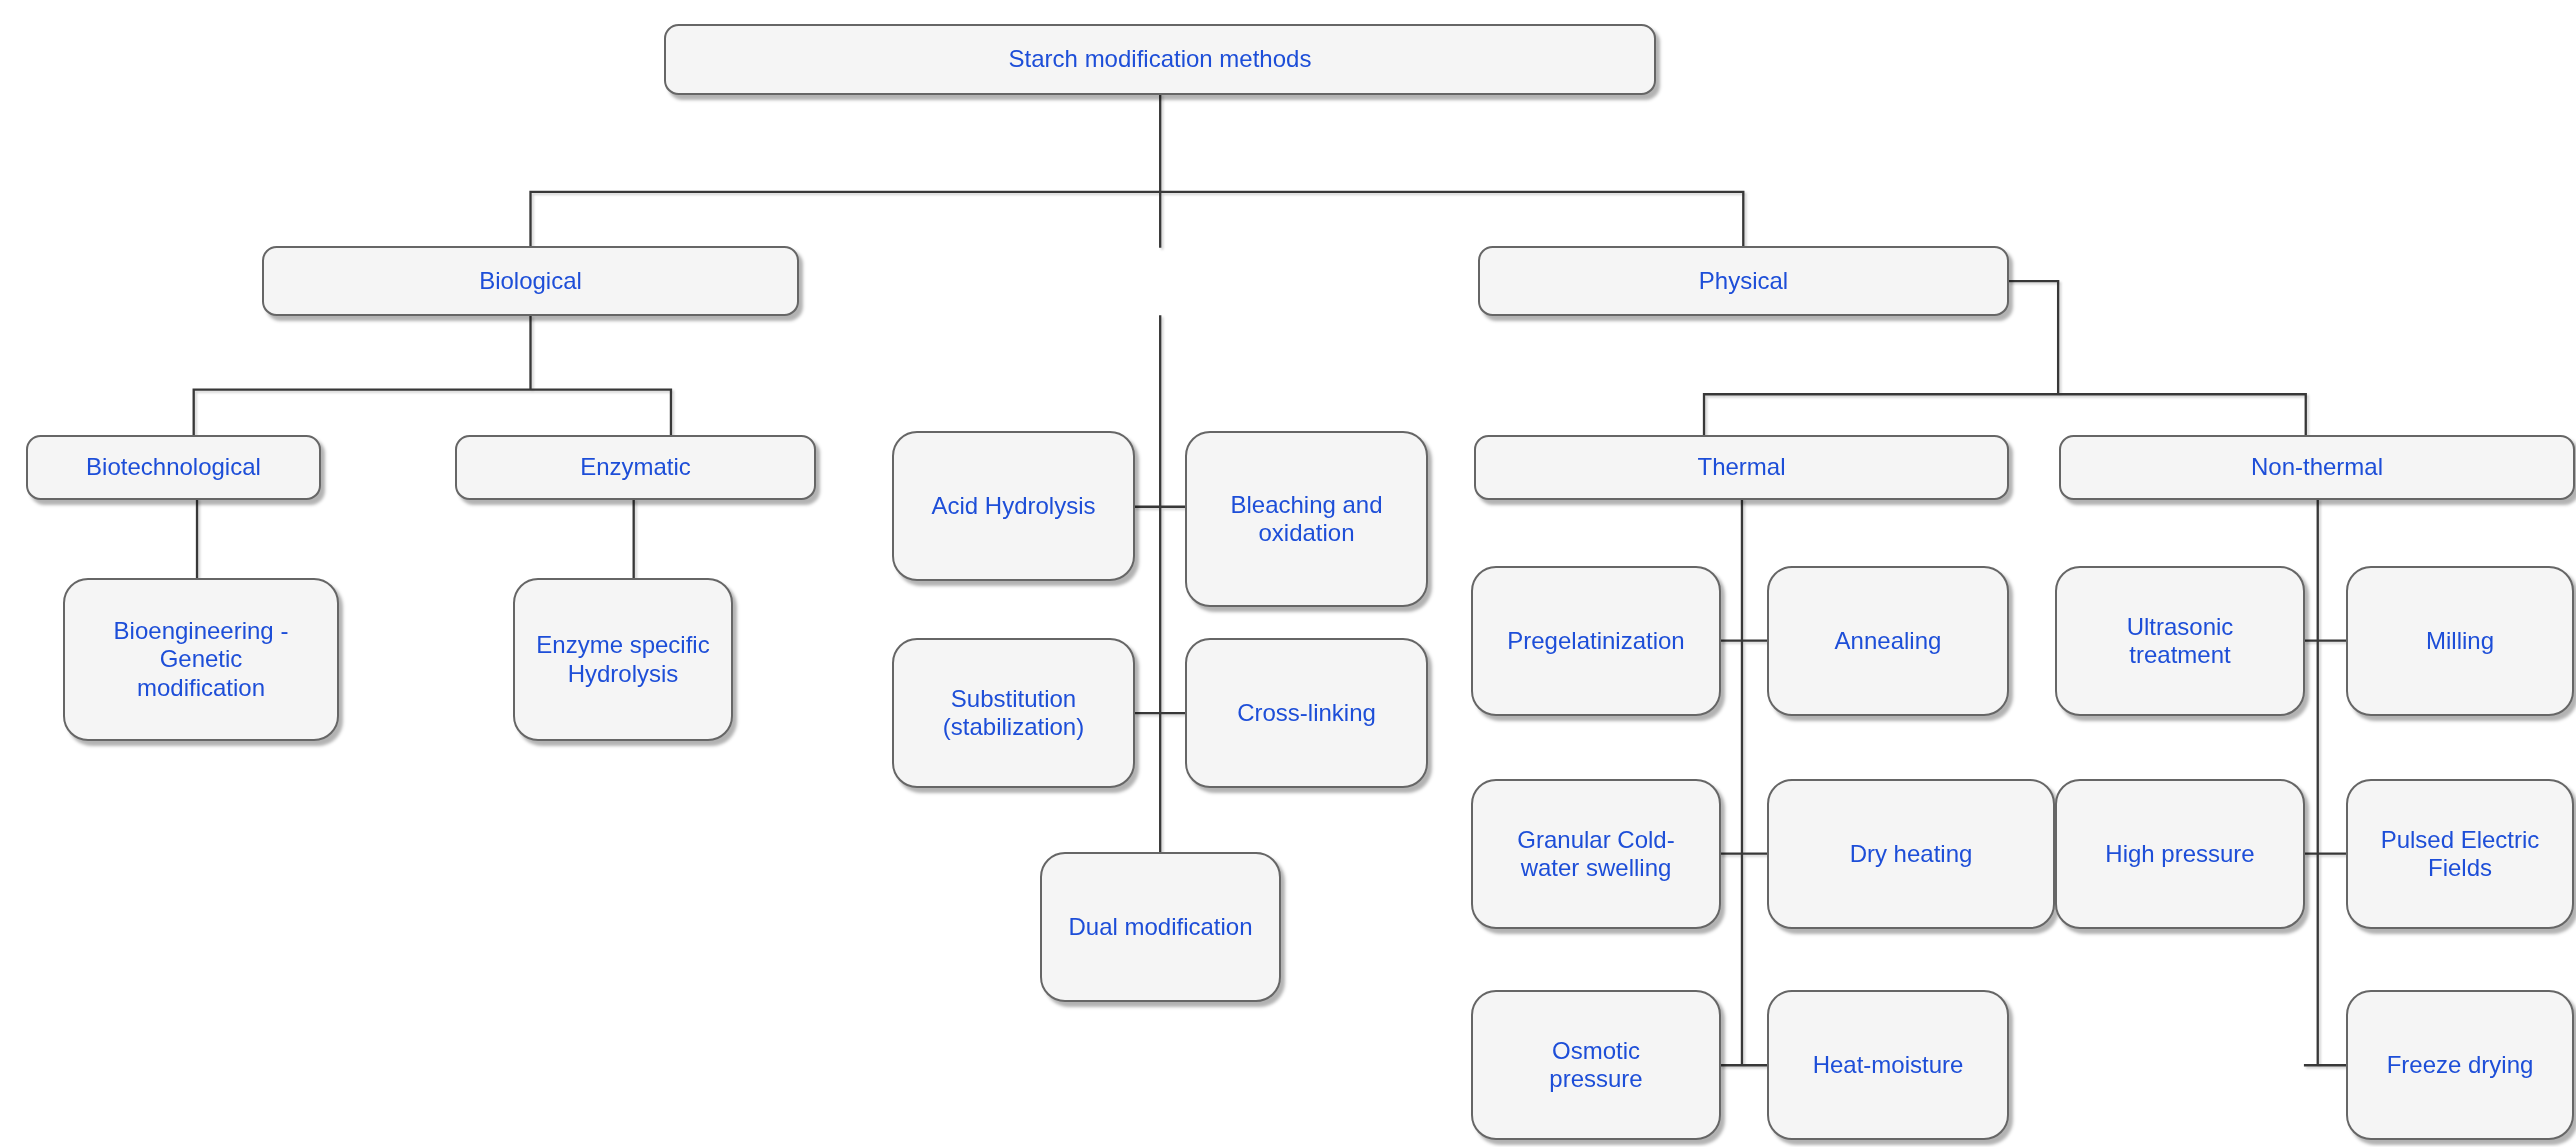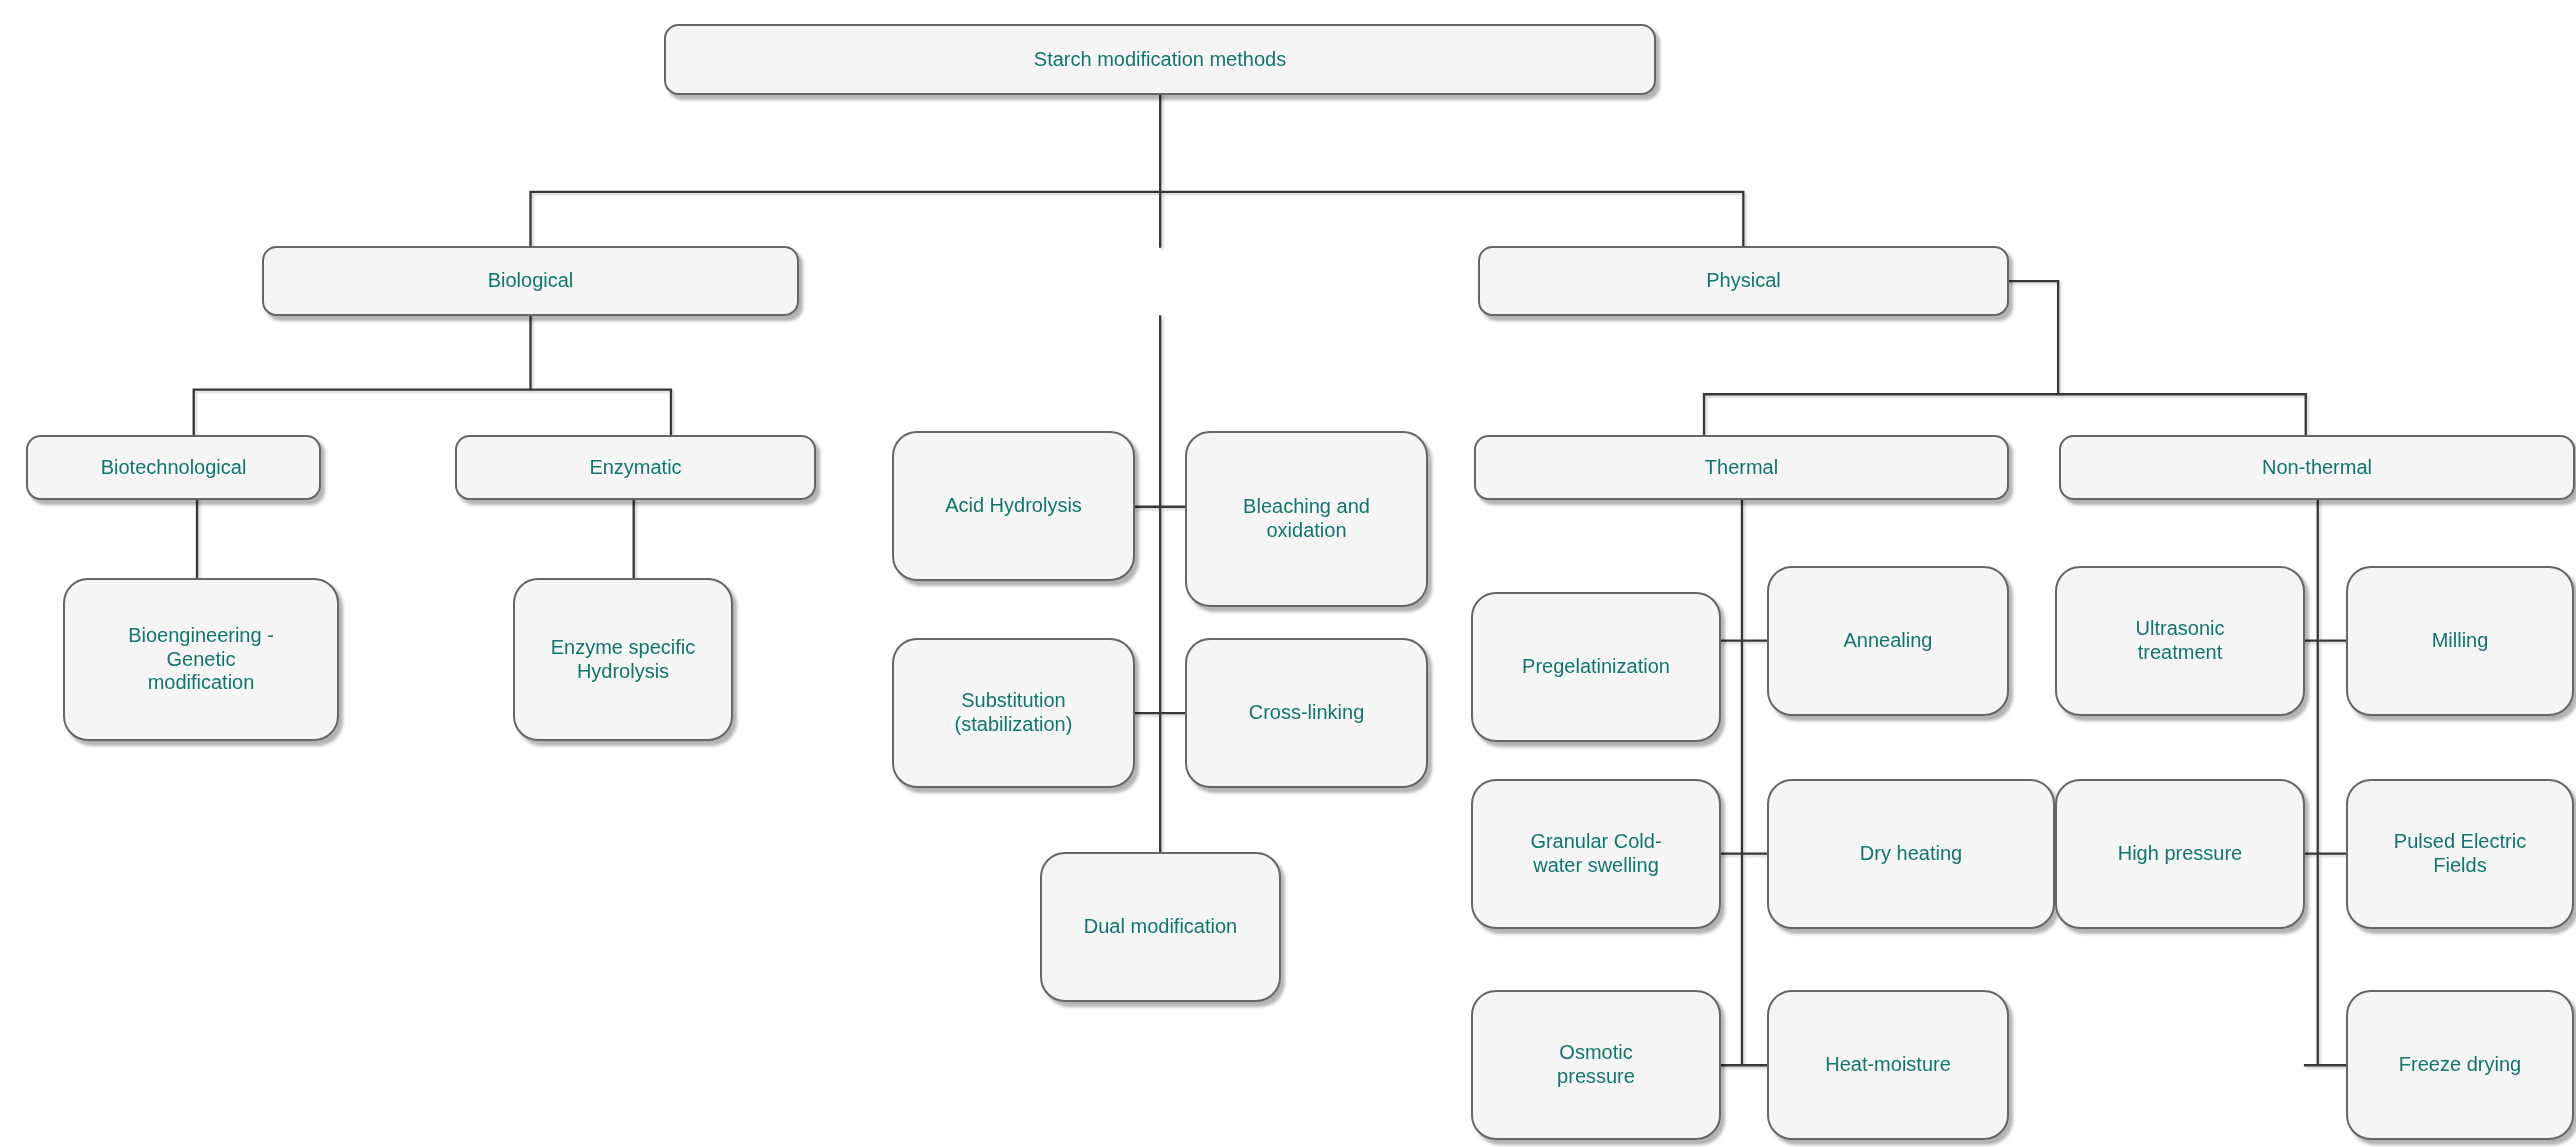--- a/index.html
+++ b/index.html
@@ -19,21 +19,21 @@
   }
   .wires{filter:drop-shadow(2px 2px 1.3px rgba(0,0,0,0.18));}
   .node{
     position:absolute;
     display:flex;align-items:center;justify-content:center;
     text-align:center;
     background:#f5f5f5;
     border:2px solid #666666;
     border-radius:25px;
     box-shadow:4px 4.7px 3.3px rgba(0,0,0,0.30);
-    font-size:20px;line-height:1.18;color:#0f766e;
+    font-size:24px;line-height:1.18;color:#1d4ed8;
     white-space:pre-line;
     padding:4px 8px;box-sizing:border-box;
   }
   .hdr{border-radius:14.6px;}
 </style>
 </head>
 <body>
 
 <div class="canvas">
 
@@ -76,21 +76,21 @@
   <div class="node" style="left:1185px;top:431px;width:243px;height:176px">Bleaching and
 oxidation</div>
   <div class="node" style="left:892px;top:638px;width:243px;height:150px">Substitution
 (stabilization)</div>
   <div class="node" style="left:1185px;top:638px;width:243px;height:150px">Cross-linking</div>
   <div class="node" style="left:1040px;top:852px;width:241px;height:150px">Dual modification</div>
 
   <div class="node hdr" style="left:1474px;top:435px;width:535px;height:65px">Thermal</div>
   <div class="node hdr" style="left:2059px;top:435px;width:516px;height:65px">Non-thermal</div>
 
-  <div class="node" style="left:1471px;top:592px;width:250px;height:150px">Pregelatinization</div>
+  <div class="node" style="left:1471px;top:566px;width:250px;height:150px">Pregelatinization</div>
   <div class="node" style="left:1767px;top:566px;width:242px;height:150px">Annealing</div>
   <div class="node" style="left:1471px;top:779px;width:250px;height:150px">Granular Cold-
 water swelling</div>
   <div class="node" style="left:1767px;top:779px;width:288px;height:150px">Dry heating</div>
   <div class="node" style="left:1767px;top:990px;width:242px;height:150px">Heat-moisture</div>
   <div class="node" style="left:1471px;top:990px;width:250px;height:150px">Osmotic
 pressure</div>
 
   <div class="node" style="left:2055px;top:566px;width:250px;height:150px">Ultrasonic
 treatment</div>

